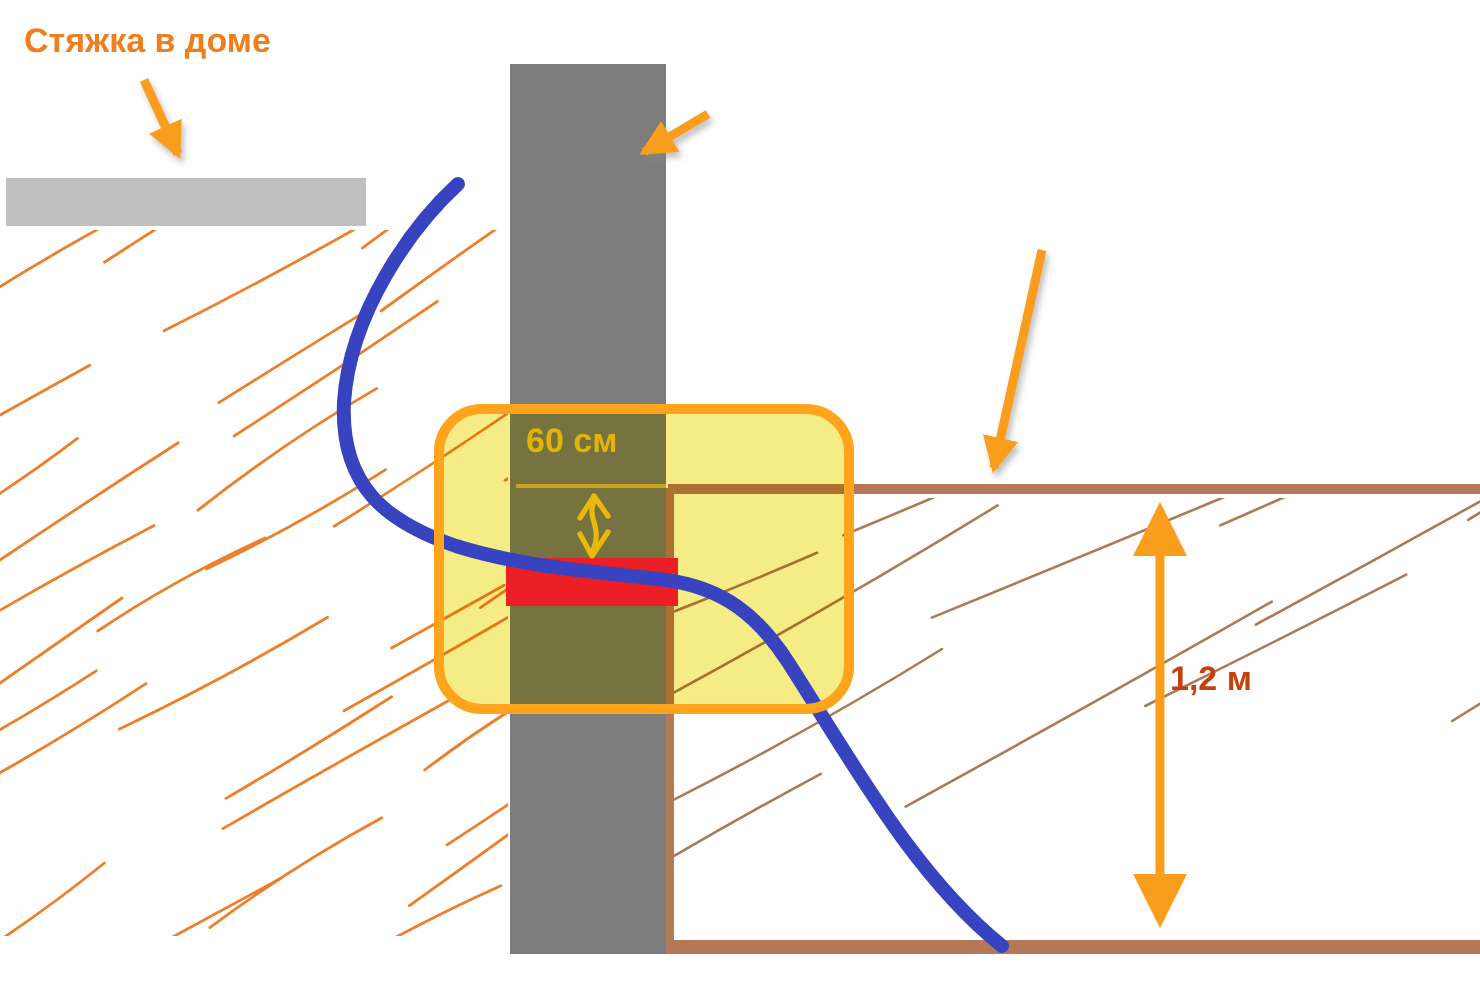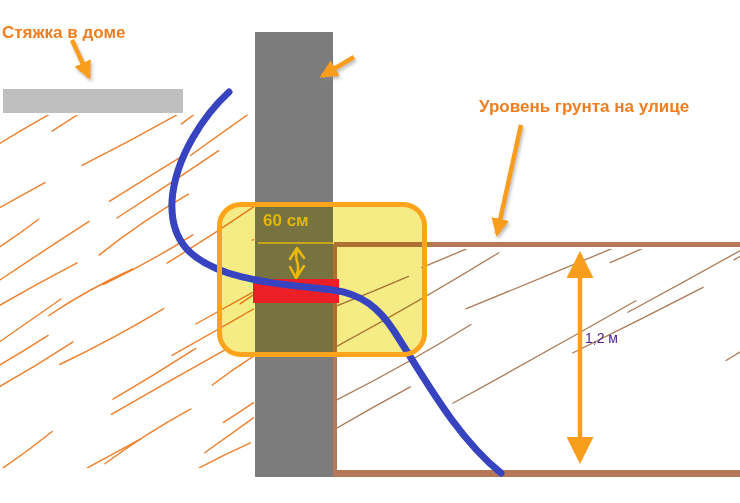--- a/index.html
+++ b/index.html
@@ -10,22 +10,22 @@
   .abs{position:absolute;}
   .label{
     position:absolute;font-weight:700;font-size:17px;line-height:1.1;
     color:#F07E1E;white-space:nowrap;
   }
   .gold-label{
     position:absolute;font-weight:700;font-size:17px;
     color:#E2B504;white-space:nowrap;
   }
   .dim-label{
-    position:absolute;font-weight:400;font-size:14px;
-    color:#4c1d95;white-space:nowrap;
+    position:absolute;font-weight:700;font-size:17px;
+    color:#c2410c;white-space:nowrap;
   }
   .screed{left:3px;top:89px;width:180px;height:24px;background:#BFBFBF;}
   .foundation{left:255px;top:32px;width:78px;height:445px;background:#7C7C7C;}
   .ground-line{left:334px;top:242px;width:406px;height:5px;background:#B5795A;}
   .soil-edge{left:333px;top:244px;width:4px;height:229px;background:#B5795A;}
   .bottom-line{left:333px;top:470px;width:407px;height:7px;background:#B5795A;}
   .hl-fill{
     left:217px;top:202px;width:210px;height:155px;border-radius:24px;
     background:#F5EC86;mix-blend-mode:multiply;
   }
@@ -142,17 +142,16 @@
       </filter>
     </defs>
     <g stroke="#F99D1C" stroke-width="4.5" fill="none" filter="url(#soft-shadow)">
       <path d="M 72,40 L 89,77" marker-end="url(#ah)"></path>
       <path d="M 354,57 L 322,76" marker-end="url(#ah)"></path>
       <path d="M 521,125 L 497,234" marker-end="url(#ah)"></path>
     </g>
     <path d="M 580,255 L 580,460" stroke="#F99D1C" stroke-width="4.5" fill="none" marker-start="url(#ah-big)" marker-end="url(#ah-big)"></path>
   </svg>
 
-  <div class="label" style="left:2px;top:12px;margin-top:12px;">Стяжка в доме</div>
-  <div class="label" style="left:479px;top:98px;">Уровень грунта на улице</div>
+  <div class="label" style="left:12px;top:12px;">Стяжка в доме</div>
   <div class="dim-label" style="left:585px;top:330px;">1,2 м</div>
 
 </div>
 
 </body></html>

